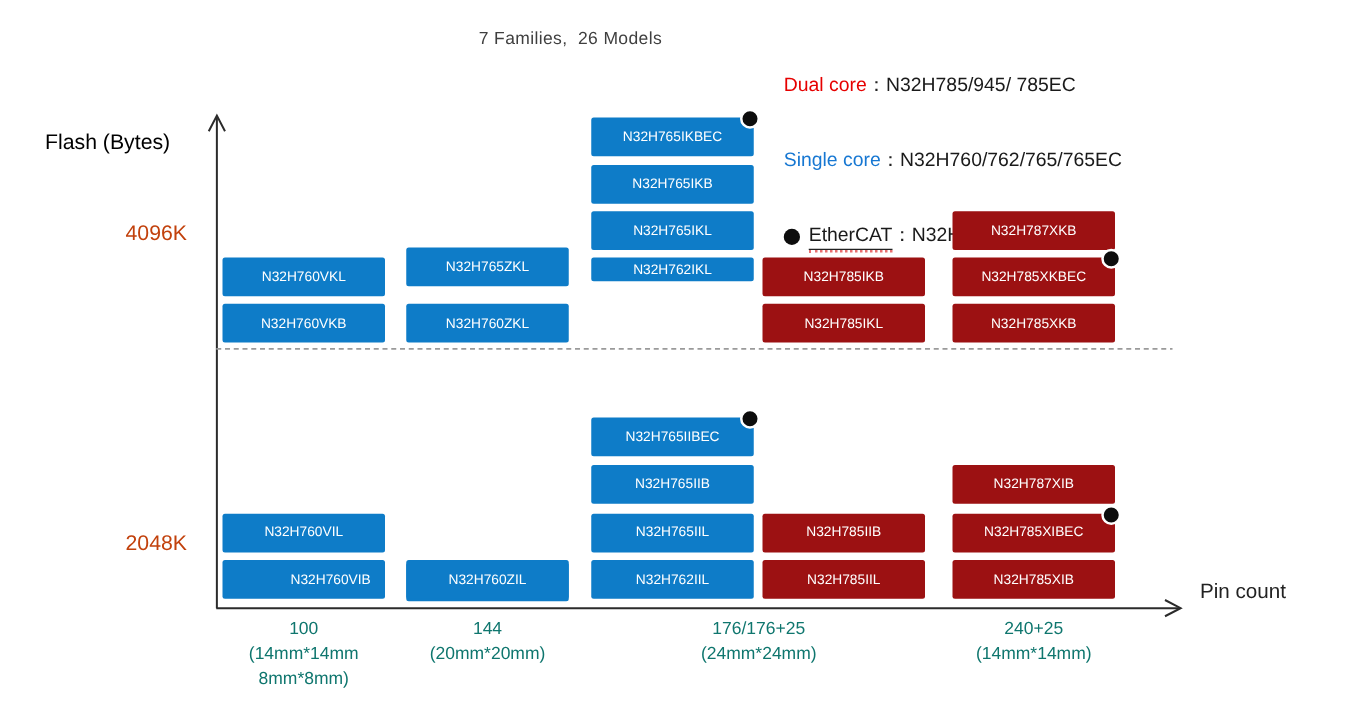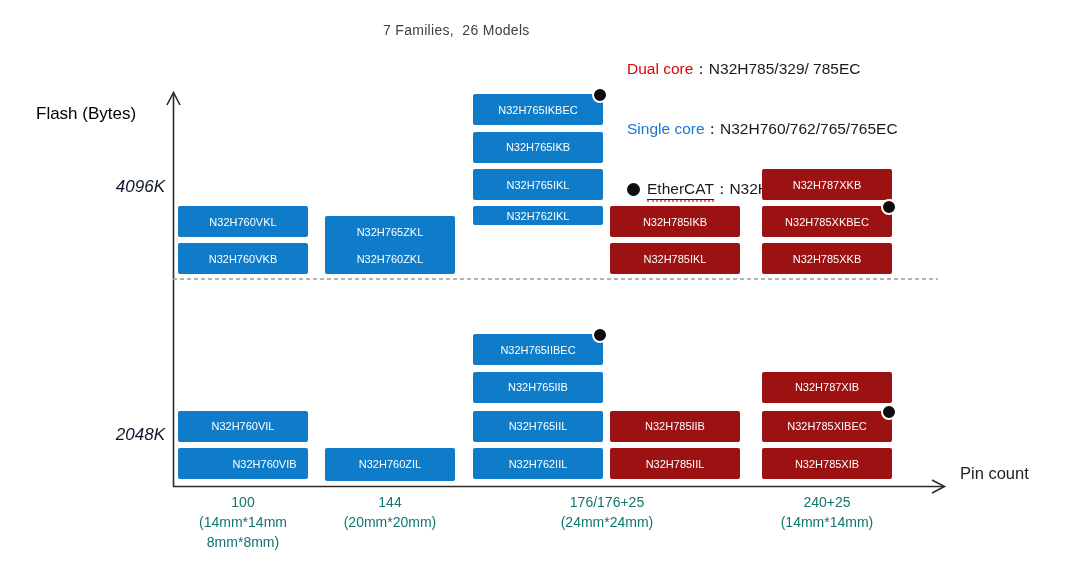--- a/index.html
+++ b/index.html
@@ -64,24 +64,23 @@
     position: absolute;
     left: 960px;
     top: 464px;
     font-size: 16.5px;
     color: #222;
   }
   .y-tick {
     position: absolute;
     left: 85px;
     width: 80px;
-    text-align: right;
+    text-align: center;
     font-size: 17px;
-    color: #0f172a;
-    font-style: italic;
+    color: #c2410c;
   }
   .y-tick.t4096 { top: 177px; }
   .y-tick.t2048 { top: 425px; }
   .model-box {
     position: absolute;
     display: flex;
     align-items: center;
     justify-content: center;
     color: #ffffff;
     font-size: 11px;
@@ -120,38 +119,38 @@
     <line x1="173.5" y1="486.5" x2="173.5" y2="94" stroke="#2b2b2b" stroke-width="1.6"></line>
     <polyline points="167,105 173.5,92.5 180,105" fill="none" stroke="#2b2b2b" stroke-width="1.6"></polyline>
     <line x1="173" y1="486.5" x2="943" y2="486.5" stroke="#2b2b2b" stroke-width="1.6"></line>
     <polyline points="932,480 944.5,486.5 932,493" fill="none" stroke="#2b2b2b" stroke-width="1.6"></polyline>
     <line x1="173" y1="279" x2="938" y2="279" stroke="#9a9a9a" stroke-width="1.4" stroke-dasharray="4 3"></line>
   </svg>
 
   <div class="chart-title">7 Families,  26 Models</div>
 
   <div class="legend">
-    <div class="legend-row"><span class="lg-name dual">Dual core</span><span class="lg-colon">：</span><span class="lg-value">N32H785/329/ 785EC</span></div>
+    <div class="legend-row"><span class="lg-name dual">Dual core</span><span class="lg-colon">：</span><span class="lg-value">N32H785/945/ 785EC</span></div>
     <div class="legend-row"><span class="lg-name single">Single core</span><span class="lg-colon">：</span><span class="lg-value">N32H760/762/765/765EC</span></div>
     <div class="legend-row"><span class="lg-dot"></span><span class="lg-name ec">EtherCAT</span><span class="lg-colon">：</span><span class="lg-value">N32H765EC/785EC</span></div>
   </div>
 
   <div class="axis-title-y">Flash (Bytes)</div>
   <div class="axis-title-x">Pin count</div>
 
   <div class="y-tick t4096">4096K</div>
   <div class="y-tick t2048">2048K</div>
 
   <div id="model-boxes">
       <div class="model-box single" style="left: 473px; top: 94px; width: 130px; height: 31px;">N32H765IKBEC<span class="ec-dot"></span></div>
       <div class="model-box single" style="left: 473px; top: 131.5px; width: 130px; height: 31px;">N32H765IKB</div>
       <div class="model-box single" style="left: 473px; top: 169px; width: 130px; height: 31px;">N32H765IKL</div>
       <div class="model-box dual" style="left: 762px; top: 169px; width: 130px; height: 31px;">N32H787XKB</div>
       <div class="model-box single" style="left: 178px; top: 206px; width: 130px; height: 31px;">N32H760VKL</div>
-      <div class="model-box single" style="left: 325px; top: 216px; width: 130px; height: 31px;">N32H765ZKL</div>
+      <div class="model-box single" style="left: 325px; top: 198px; width: 130px; height: 31px;">N32H765ZKL</div>
       <div class="model-box single" style="left: 473px; top: 206px; width: 130px; height: 19px;">N32H762IKL</div>
       <div class="model-box dual" style="left: 610px; top: 206px; width: 130px; height: 31px;">N32H785IKB</div>
       <div class="model-box dual" style="left: 762px; top: 206px; width: 130px; height: 31px;">N32H785XKBEC<span class="ec-dot"></span></div>
       <div class="model-box single" style="left: 178px; top: 243px; width: 130px; height: 31px;">N32H760VKB</div>
       <div class="model-box single" style="left: 325px; top: 243px; width: 130px; height: 31px;">N32H760ZKL</div>
       <div class="model-box dual" style="left: 610px; top: 243px; width: 130px; height: 31px;">N32H785IKL</div>
       <div class="model-box dual" style="left: 762px; top: 243px; width: 130px; height: 31px;">N32H785XKB</div>
       <div class="model-box single" style="left: 473px; top: 334px; width: 130px; height: 31px;">N32H765IIBEC<span class="ec-dot"></span></div>
       <div class="model-box single" style="left: 473px; top: 371.5px; width: 130px; height: 31px;">N32H765IIB</div>
       <div class="model-box dual" style="left: 762px; top: 371.5px; width: 130px; height: 31px;">N32H787XIB</div>

